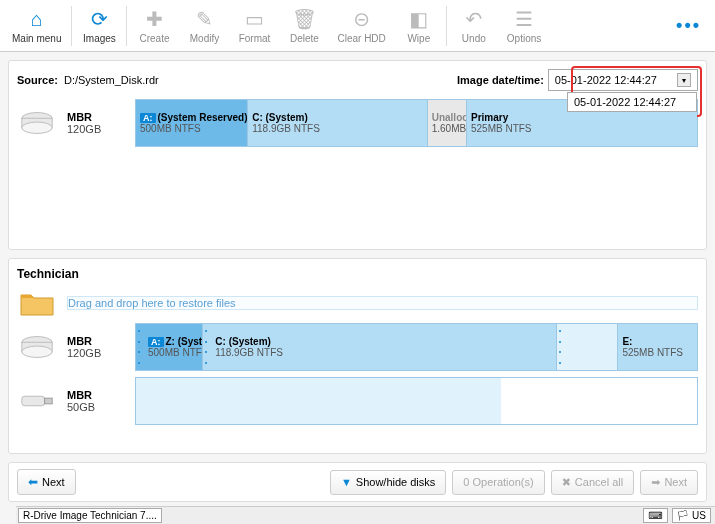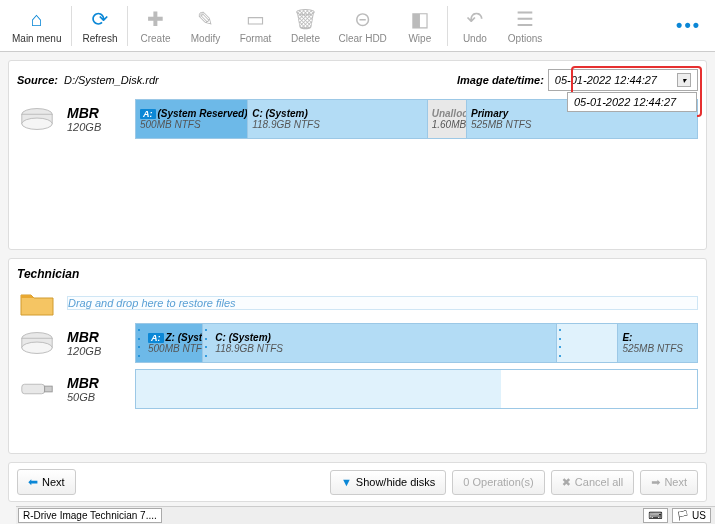--- a/index.html
+++ b/index.html
@@ -7,42 +7,42 @@
 
 .toolbar { background: #fff; border-bottom: 1px solid #ccc; height: 52px; display: flex; align-items: center; padding: 0 4px; }
 .tb-btn { display: flex; flex-direction: column; align-items: center; justify-content: center; padding: 4px 8px; cursor: pointer; color: #888; min-width: 50px; height: 48px; }
 .tb-btn.active { color: #333; }
 .tb-btn.active .tb-icon { color: #0b87d6; }
 .tb-sep { width: 1px; height: 40px; background: #ddd; margin: 0 2px; }
 .tb-icon { font-size: 20px; margin-bottom: 2px; color: #bbb; }
 .tb-label { font-size: 10px; }
 .tb-more { margin-left: auto; color: #0b87d6; font-size: 18px; letter-spacing: 2px; padding: 0 10px; cursor: pointer; font-weight: bold; }
 
-.panel { background: #fff; border: 1px solid #ddd; border-radius: 3px; margin: 8px; padding: 8px; font-style: italic; }
+.panel { background: #fff; border: 1px solid #ddd; border-radius: 3px; margin: 8px; padding: 8px; }
 .panel.source { height: 190px; }
 .panel.dest { height: 196px; }
 
 .src-header { display: flex; align-items: center; margin-bottom: 8px; position: relative; }
 .src-label { font-weight: bold; margin-right: 6px; }
 .dt-label { font-weight: bold; margin-left: auto; margin-right: 4px; }
 .dt-box { border: 1px solid #aaa; padding: 3px 6px; background: #fff; display: flex; align-items: center; position: relative; gap: 16px; }
 .dt-val { margin-right: 4px; }
 .dt-arrow { background: #eee; border: 1px solid #aaa; width: 14px; height: 14px; display: inline-flex; align-items: center; justify-content: center; font-size: 8px; cursor: pointer; }
 .dt-dropdown { position: absolute; top: 22px; right: 0; background: #fff; border: 1px solid #aaa; z-index: 10; width: 130px; }
 .dt-opt { padding: 3px 6px; cursor: pointer; }
 .highlight-box { position: absolute; border: 2px solid #e63030; border-radius: 4px; top: -4px; right: -5px; width: 131px; height: 51px; pointer-events: none; }
 
 .disk-row { display: flex; align-items: center; margin-bottom: 6px; }
 .disk-icon { width: 40px; height: 28px; margin-right: 10px; display: flex; align-items: center; justify-content: center; }
 .disk-icon svg { width: 38px; height: 26px; }
 .disk-info { width: 60px; margin-right: 8px; }
-.disk-type { font-weight: bold; font-size: 14px; }
+.disk-type { font-weight: bold; font-size: 11px; }
 .disk-size { font-size: 11px; color: #444; }
 
-.part-bar { flex: 1; display: flex; height: 40px; border: 1px solid #9cc8e6; }
+.part-bar { flex: 1; display: flex; height: 48px; border: 1px solid #9cc8e6; }
 .part { border-right: 1px solid #9cc8e6; display: flex; flex-direction: column; justify-content: center; padding: 0 4px; overflow: hidden; white-space: nowrap; font-size: 10px; position: relative; }
 .part:last-child { border-right: none; }
 .part-name { font-weight: bold; font-size: 10px; }
 .part-sub { font-size: 10px; color: #555; }
 .p-res { background: #6db9e8; width: 20%; }
 .p-sys { background: #b3dcf5; width: 32%; }
 .p-un { background: #e8e8e8; width: 7%; color: #888; }
 .p-pri { background: #b3dcf5; width: 41%; }
 .p-e { background: #b3dcf5; width: 14%; }
 .p-z { background: #6db9e8; width: 12%; }
@@ -73,21 +73,21 @@
 <body>
 
 <div class="toolbar">
   <div class="tb-btn active">
     <span class="tb-icon">⌂</span>
     <span class="tb-label">Main menu</span>
   </div>
   <div class="tb-sep"></div>
   <div class="tb-btn active">
     <span class="tb-icon">⟳</span>
-    <span class="tb-label">Refresh</span>
+    <span class="tb-label">Images</span>
   </div>
   <div class="tb-sep"></div>
   <div class="tb-btn">
     <span class="tb-icon">✚</span>
     <span class="tb-label">Create</span>
   </div>
   <div class="tb-btn">
     <span class="tb-icon">✎</span>
     <span class="tb-label">Modify</span>
   </div>

